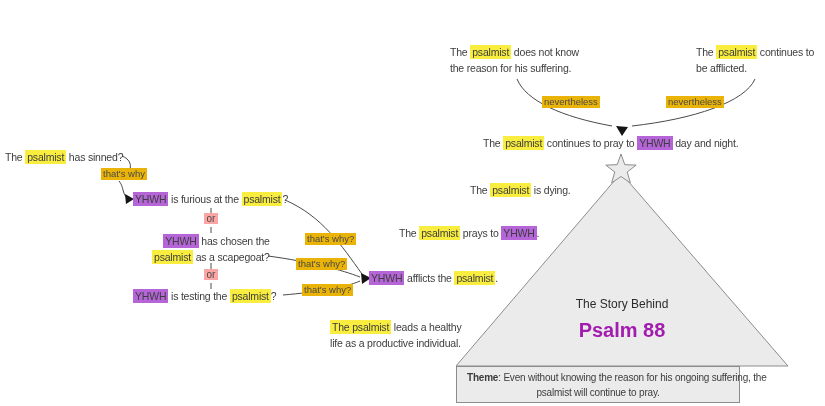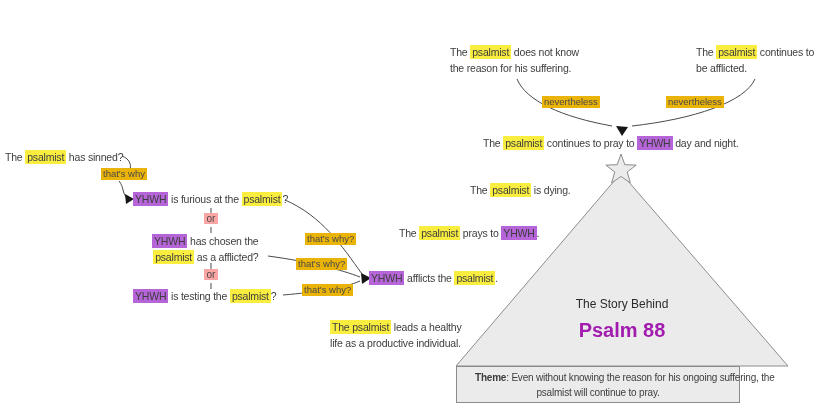--- a/index.html
+++ b/index.html
@@ -12,21 +12,21 @@
   .shape { fill:var(--shape-fill,#ebebeb); stroke:var(--shape-stroke,#8c8c8c); stroke-width:1; }
   .txt { position:absolute; font-size:10.5px; line-height:16px; letter-spacing:-0.2px; white-space:nowrap; color:var(--text,#3d3d3d); }
   .lbl { position:absolute; font-size:9.5px; line-height:12px; color:#4a4a4a; background:#eab308; padding:0 2px; white-space:nowrap; }
   .hl-y { background:var(--highlight-yellow,#f9ee3f); padding:1px 2px; }
   .hl-p { background:var(--highlight-purple,#b565d8); padding:1px 2px; }
   .pyramid-title { position:absolute; left:456px; top:291px; width:332px; text-align:center; }
   .pyramid-title .t1 { font-size:12px; line-height:26px; color:#2b2b2b; }
   .pyramid-title .t2 { font-size:20px; line-height:26px; font-weight:700; color:#a21caf; }
   .theme-box { position:absolute; left:456px; top:366px; width:284px; height:37px;
     background:var(--shape-fill,#e9e9e9); border:1px solid var(--shape-stroke,#8c8c8c);
-    font-size:10px; line-height:15px; letter-spacing:-0.2px; text-align:center; padding:3px 18px; white-space:nowrap; }
+    font-size:10px; line-height:15px; letter-spacing:-0.2px; text-align:center; padding:3px 10px; white-space:nowrap; }
   .orlbl { position:absolute; left:204px; width:14px; text-align:center; font-size:10px; color:#4a4a4a; background:#fca5a5; }
 </style>
 </head>
 <body>
 
 <div class="canvas">
 
   <svg class="overlay" width="825" height="406" viewBox="0 0 825 406">
     <polygon class="shape" points="621,173 456,366 788,366"></polygon>
     <polygon class="shape" points="621,154 624.8,164.7 636.2,165.1 627.2,172 630.4,182.9 621,176.5 611.6,182.9 614.8,172 605.8,165.1 617.2,164.7"></polygon>
@@ -50,21 +50,21 @@
     <polygon class="head" points="622,136 616,126 628,127"></polygon>
   </svg>
 
   <div class="txt" style="left:5px; top:149px;"><span>The </span><span class="hl-y">psalmist</span><span> has sinned?</span></div>
   <div class="lbl" style="left:101px; top:168px;">that's why</div>
   <div class="txt" style="left:133px; top:191px;"><span class="hl-p">YHWH</span><span> is furious at the </span><span class="hl-y">psalmist</span><span>?</span></div>
 
   <div class="orlbl" style="top:213px;">or</div>
   <div class="txt" style="left:152px; top:233px;text-align:right;">
     <div><span class="hl-p">YHWH</span><span> has chosen the</span></div>
-    <div><span class="hl-y">psalmist</span><span> as a afflicted?</span></div>
+    <div><span class="hl-y">psalmist</span><span> as a scapegoat?</span></div>
   </div>
   <div class="orlbl" style="top:269px;">or</div>
   <div class="txt" style="left:133px; top:288px;"><span class="hl-p">YHWH</span><span> is testing the </span><span class="hl-y">psalmist</span><span>?</span></div>
 
   <div class="lbl" style="left:305px; top:233px;">that's why?</div>
   <div class="lbl" style="left:296px; top:258px;">that's why?</div>
   <div class="lbl" style="left:302px; top:284px;">that's why?</div>
 
   <div class="txt" style="left:369px; top:270px;"><span class="hl-p">YHWH</span><span> afflicts the </span><span class="hl-y">psalmist</span><span>.</span></div>
 

